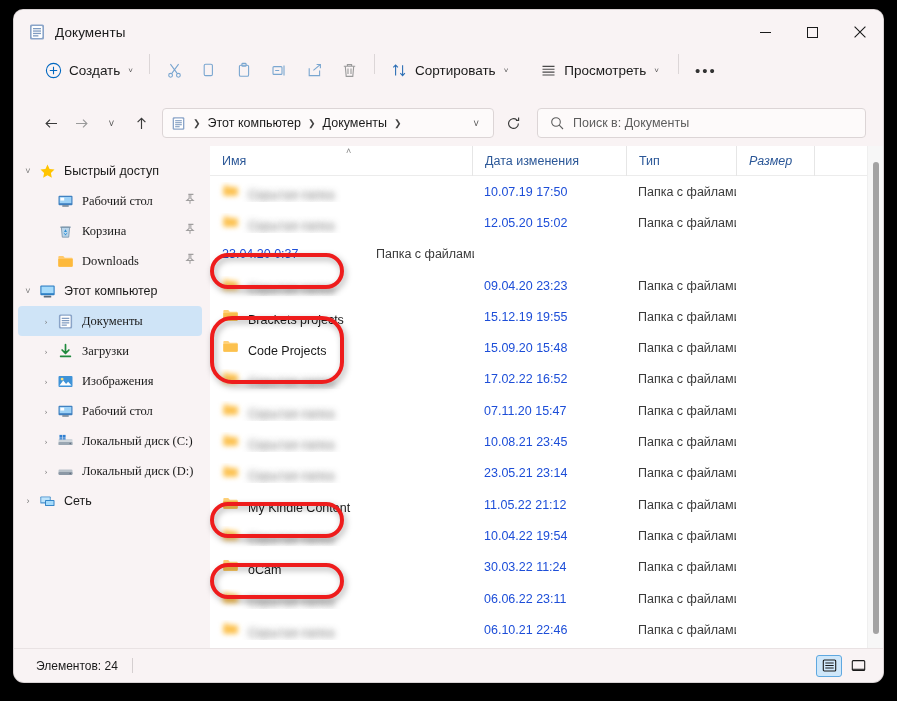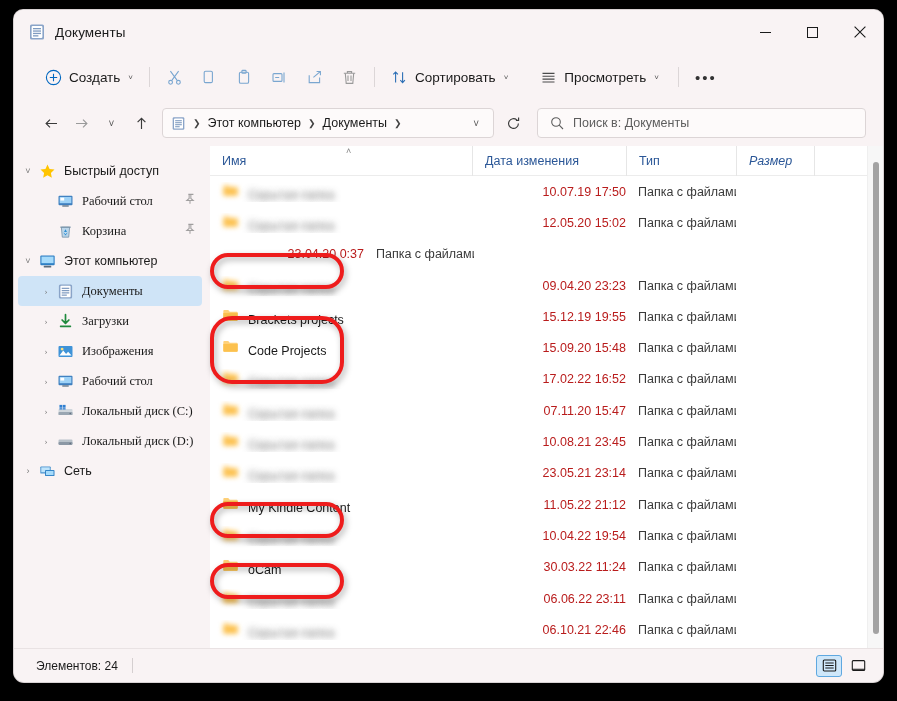--- a/index.html
+++ b/index.html
@@ -33,21 +33,21 @@
   .winctl-group { margin-left: auto; display: flex; height: 44px; }
   .winctl {
     width: 47px; height: 44px;
     display: flex; align-items: center; justify-content: center;
     cursor: default;
   }
 
   
   #toolbar {
     height: 46px;
-    display: flex; align-items: center;
+    display: flex; align-items: flex-start;
     padding: 0 12px 0 22px;
     background: #f9f3f4;
   }
   .tb-btn {
     display: flex; align-items: center; gap: 7px;
     height: 32px; padding: 0 9px;
     border-radius: 4px; cursor: default;
     font-size: 13.5px; color: #1a1a1a;
   }
   .tb-icon { display: flex; align-items: center; justify-content: center; width: 17px; height: 17px; }
@@ -142,21 +142,21 @@
     position: absolute; top: 1px; left: 136px;
     font-size: 9px; color: #888; line-height: 9px;
   }
   #rows { position: absolute; left: 0; right: 16px; top: 30px; bottom: 0; overflow: hidden; }
   .row {
     height: 31.3px; display: flex; align-items: center;
     font-size: 12.5px; color: #1a1a1a; cursor: default;
   }
   .cell { padding-left: 12px; overflow: hidden; white-space: nowrap; }
   .cell-name { width: 262px; flex: 0 0 262px; display: flex; align-items: flex-end; gap: 9px; padding-left: 12px; }
-  .cell-date { width: 154px; flex: 0 0 154px; color: #b91c1c; text-align: right; }
+  .cell-date { width: 154px; flex: 0 0 154px; color: #1d4ed8; }
   .cell-type { width: 110px; flex: 0 0 110px; color: #3a3a3a; }
   .cell-size { width: 78px; flex: 0 0 78px; }
   .fname.blurred {
     color: transparent;
     text-shadow: 0 0 6px rgba(90,90,90,.82);
     user-select: none;
   }
   .folder-ico { flex: 0 0 17px; }
   .folder-ico.blurred { filter: blur(2.4px); }
 
@@ -427,20 +427,33 @@
                 <path d="M3.4 4.4 H14.6" stroke="#6e8ba3" stroke-width="1"></path>
                 <path d="M9 6.6 L7.4 9.6 H10.6 Z" fill="#2f8fd4"></path>
                 <path d="M7.2 10.8 L9.6 12.8 M10.8 10.8 L8.4 12.8" stroke="#2f8fd4" stroke-width="1"></path>
               </svg>
             </span>
             <span class="nav-label">Корзина</span>
             <span class="pin"><svg width="12" height="12" viewBox="0 0 14 14" fill="none" stroke="#6b6b6b" stroke-width="1.2">
                 <path d="M5 1.6 L11 1.6 M8 1.6 V6.4 L10.8 8.8 H3.2 L6 6.4 V1.6 M7 8.8 V12.6"></path>
               </svg></span>
           </div>
+          <div class="nav-item indent-1">
+            <span class="twisty"></span>
+            <span class="nav-ico">
+              <svg width="17" height="17" viewBox="0 0 18 18">
+                <path d="M1.4 4.2 a.9.9 0 0 1 .9-.9 H6.6 L8.2 5 H15.7 a.9.9 0 0 1 .9.9 V13.6 a.9.9 0 0 1-.9.9 H2.3 a.9.9 0 0 1-.9-.9 Z" fill="#ffc96b"></path>
+                <path d="M1.4 6.3 H16.6 V13.6 a.9.9 0 0 1-.9.9 H2.3 a.9.9 0 0 1-.9-.9 Z" fill="#fdb93c"></path>
+              </svg>
+            </span>
+            <span class="nav-label">Downloads</span>
+            <span class="pin"><svg width="12" height="12" viewBox="0 0 14 14" fill="none" stroke="#6b6b6b" stroke-width="1.2">
+                <path d="M5 1.6 L11 1.6 M8 1.6 V6.4 L10.8 8.8 H3.2 L6 6.4 V1.6 M7 8.8 V12.6"></path>
+              </svg></span>
+          </div>
           <div class="nav-item">
             <span class="twisty">˅</span>
             <span class="nav-ico">
               <svg width="17" height="17" viewBox="0 0 18 18">
                 <rect x="1.4" y="2.6" width="15.2" height="10.4" rx="1" fill="#2e7fc4"></rect>
                 <rect x="2.6" y="3.8" width="12.8" height="7" fill="#a6dbfb"></rect>
                 <rect x="5" y="13.6" width="8" height="1.8" rx=".6" fill="#5b6a78"></rect>
               </svg>
             </span>
             <span class="nav-label">Этот компьютер</span>

